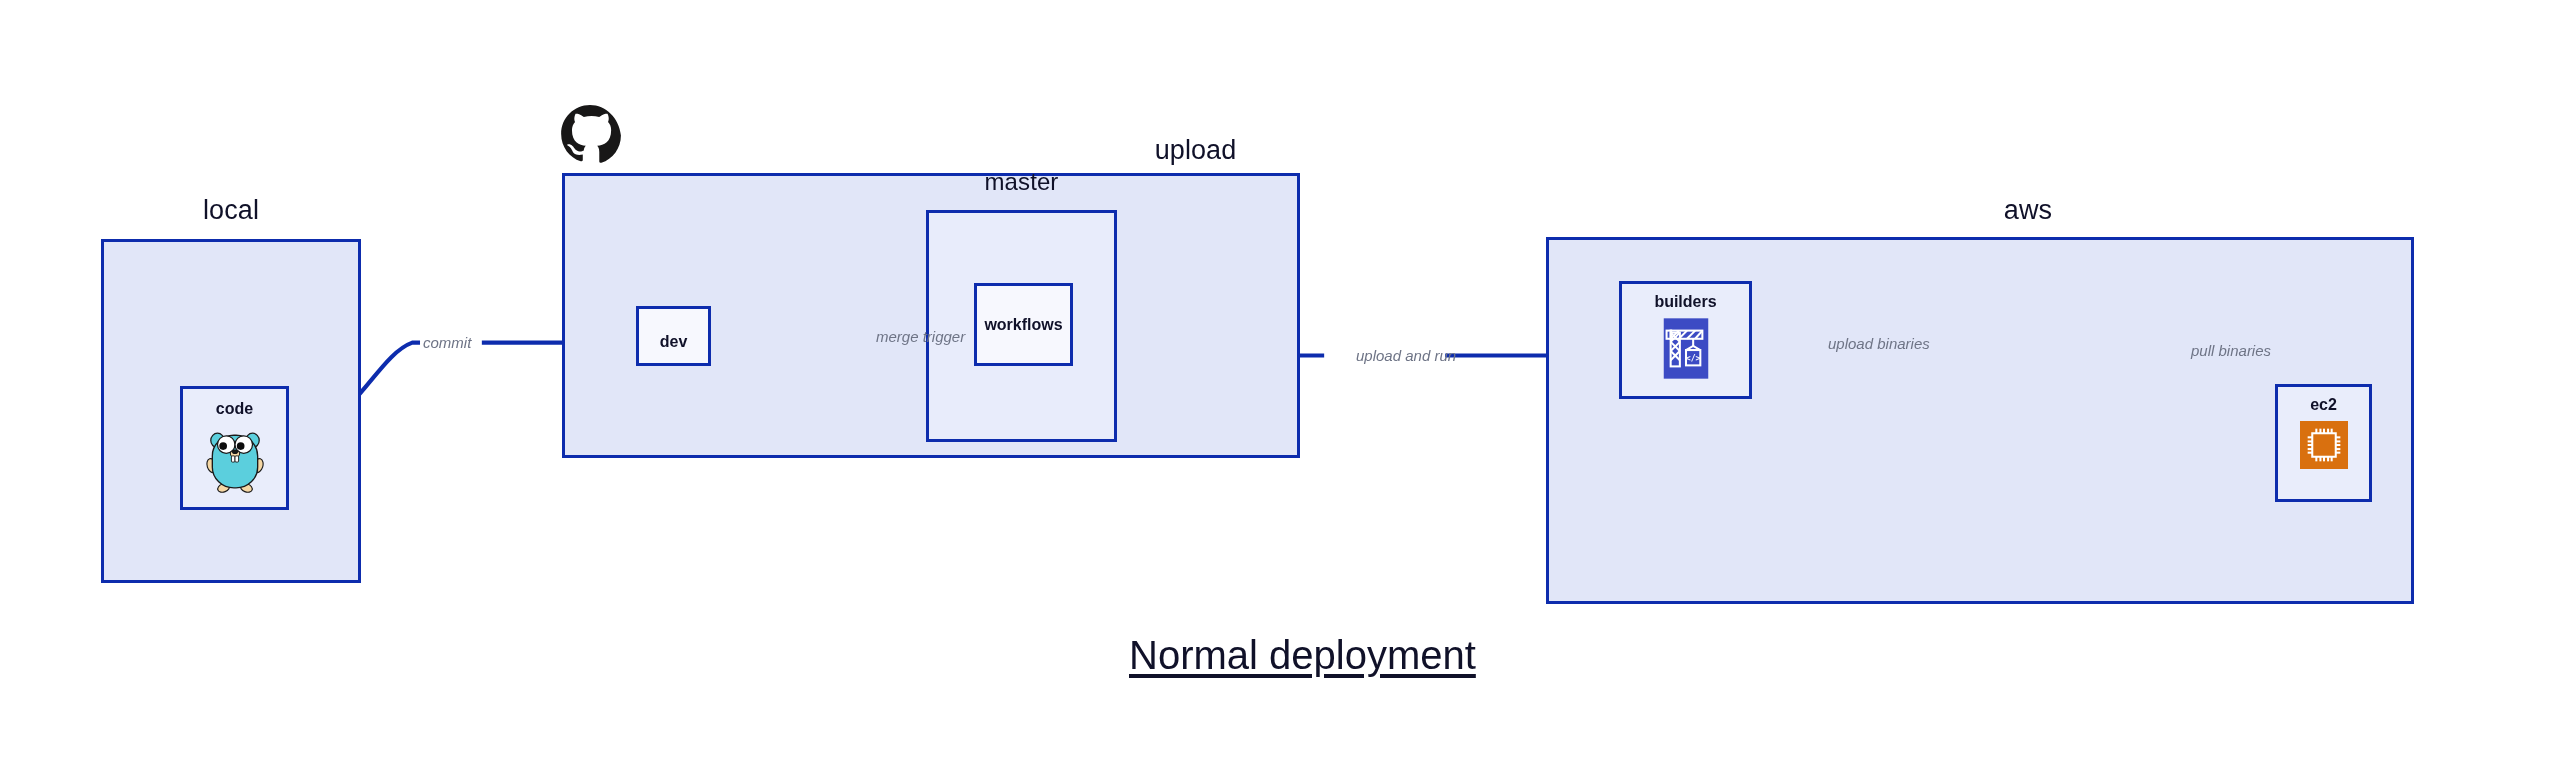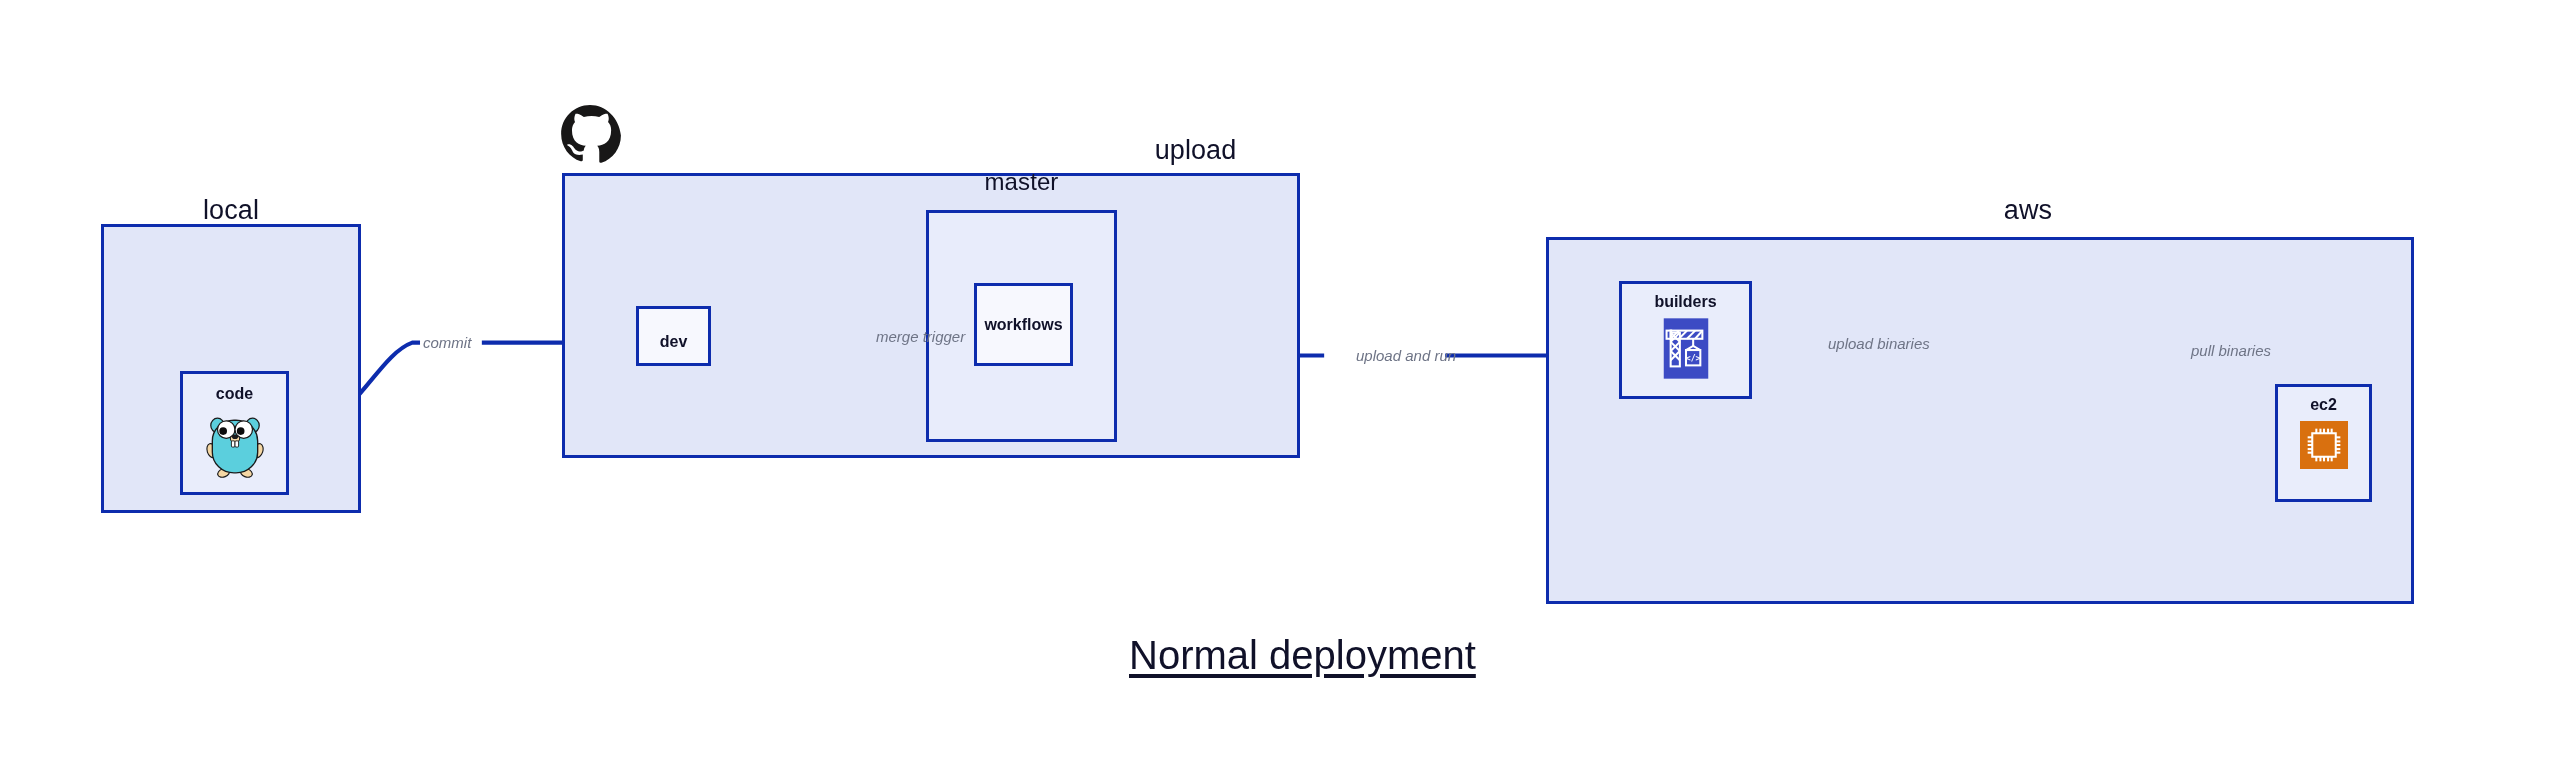--- a/index.html
+++ b/index.html
@@ -118,21 +118,21 @@
 
     <path d="M 3405,668 L 3540,668" fill="none" stroke="#0d2cad" stroke-width="8"></path>
     <path d="M 3760,668 L 3915,668" fill="none" stroke="#0d2cad" stroke-width="8" marker-end="url(#arrow)"></path>
 
     <path d="M 4073,665 C 4150,665 4200,680 4245,692" fill="none" stroke="#0d2cad" stroke-width="8"></path>
     <path d="M 4320,705 C 4400,735 4490,790 4545,835" fill="none" stroke="#0d2cad" stroke-width="8" marker-end="url(#arrow)"></path>
   </svg>
 
   <div class="group-label" style="left:101px; top:195px; width:260px;">local</div>
 
-  <div class="group-box" style="left:101px; top:224px; width:260px; height:289px;">
+  <div class="group-box" style="left:101px; top:239px; width:260px; height:344px;">
 
     <div class="node-box" style="left:76px; top:144px; width:109px; height:124px;">
       <div class="node-title" style="top:11.3px;">code</div>
       <div class="node-icon" style="top:37px; width:60px; height:68px;">
         <svg class="iconsvg" viewBox="0 0 116 132" width="60" height="68">
 
           <ellipse cx="24" cy="28" rx="13" ry="14" fill="#5bcfdd" stroke="#1a1a1a" stroke-width="2.4"></ellipse>
           <ellipse cx="92" cy="28" rx="13" ry="14" fill="#5bcfdd" stroke="#1a1a1a" stroke-width="2.4"></ellipse>
 
           <ellipse cx="13" cy="77" rx="9" ry="14" fill="#f5d7a4" stroke="#1a1a1a" stroke-width="2.2" transform="rotate(-18 13 77)"></ellipse>

